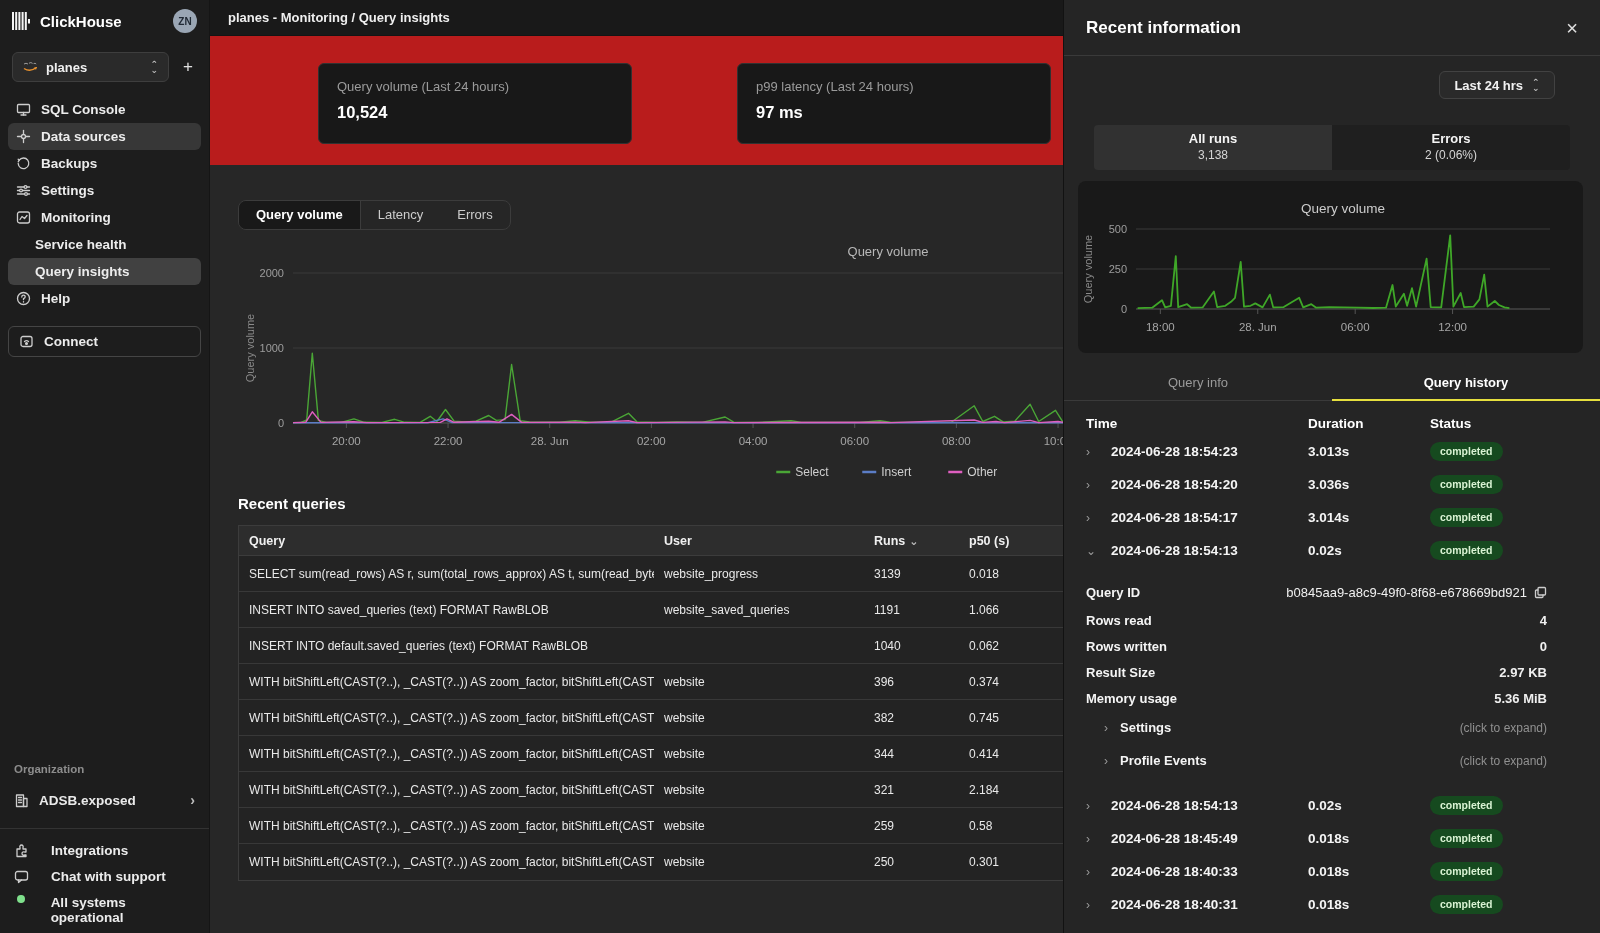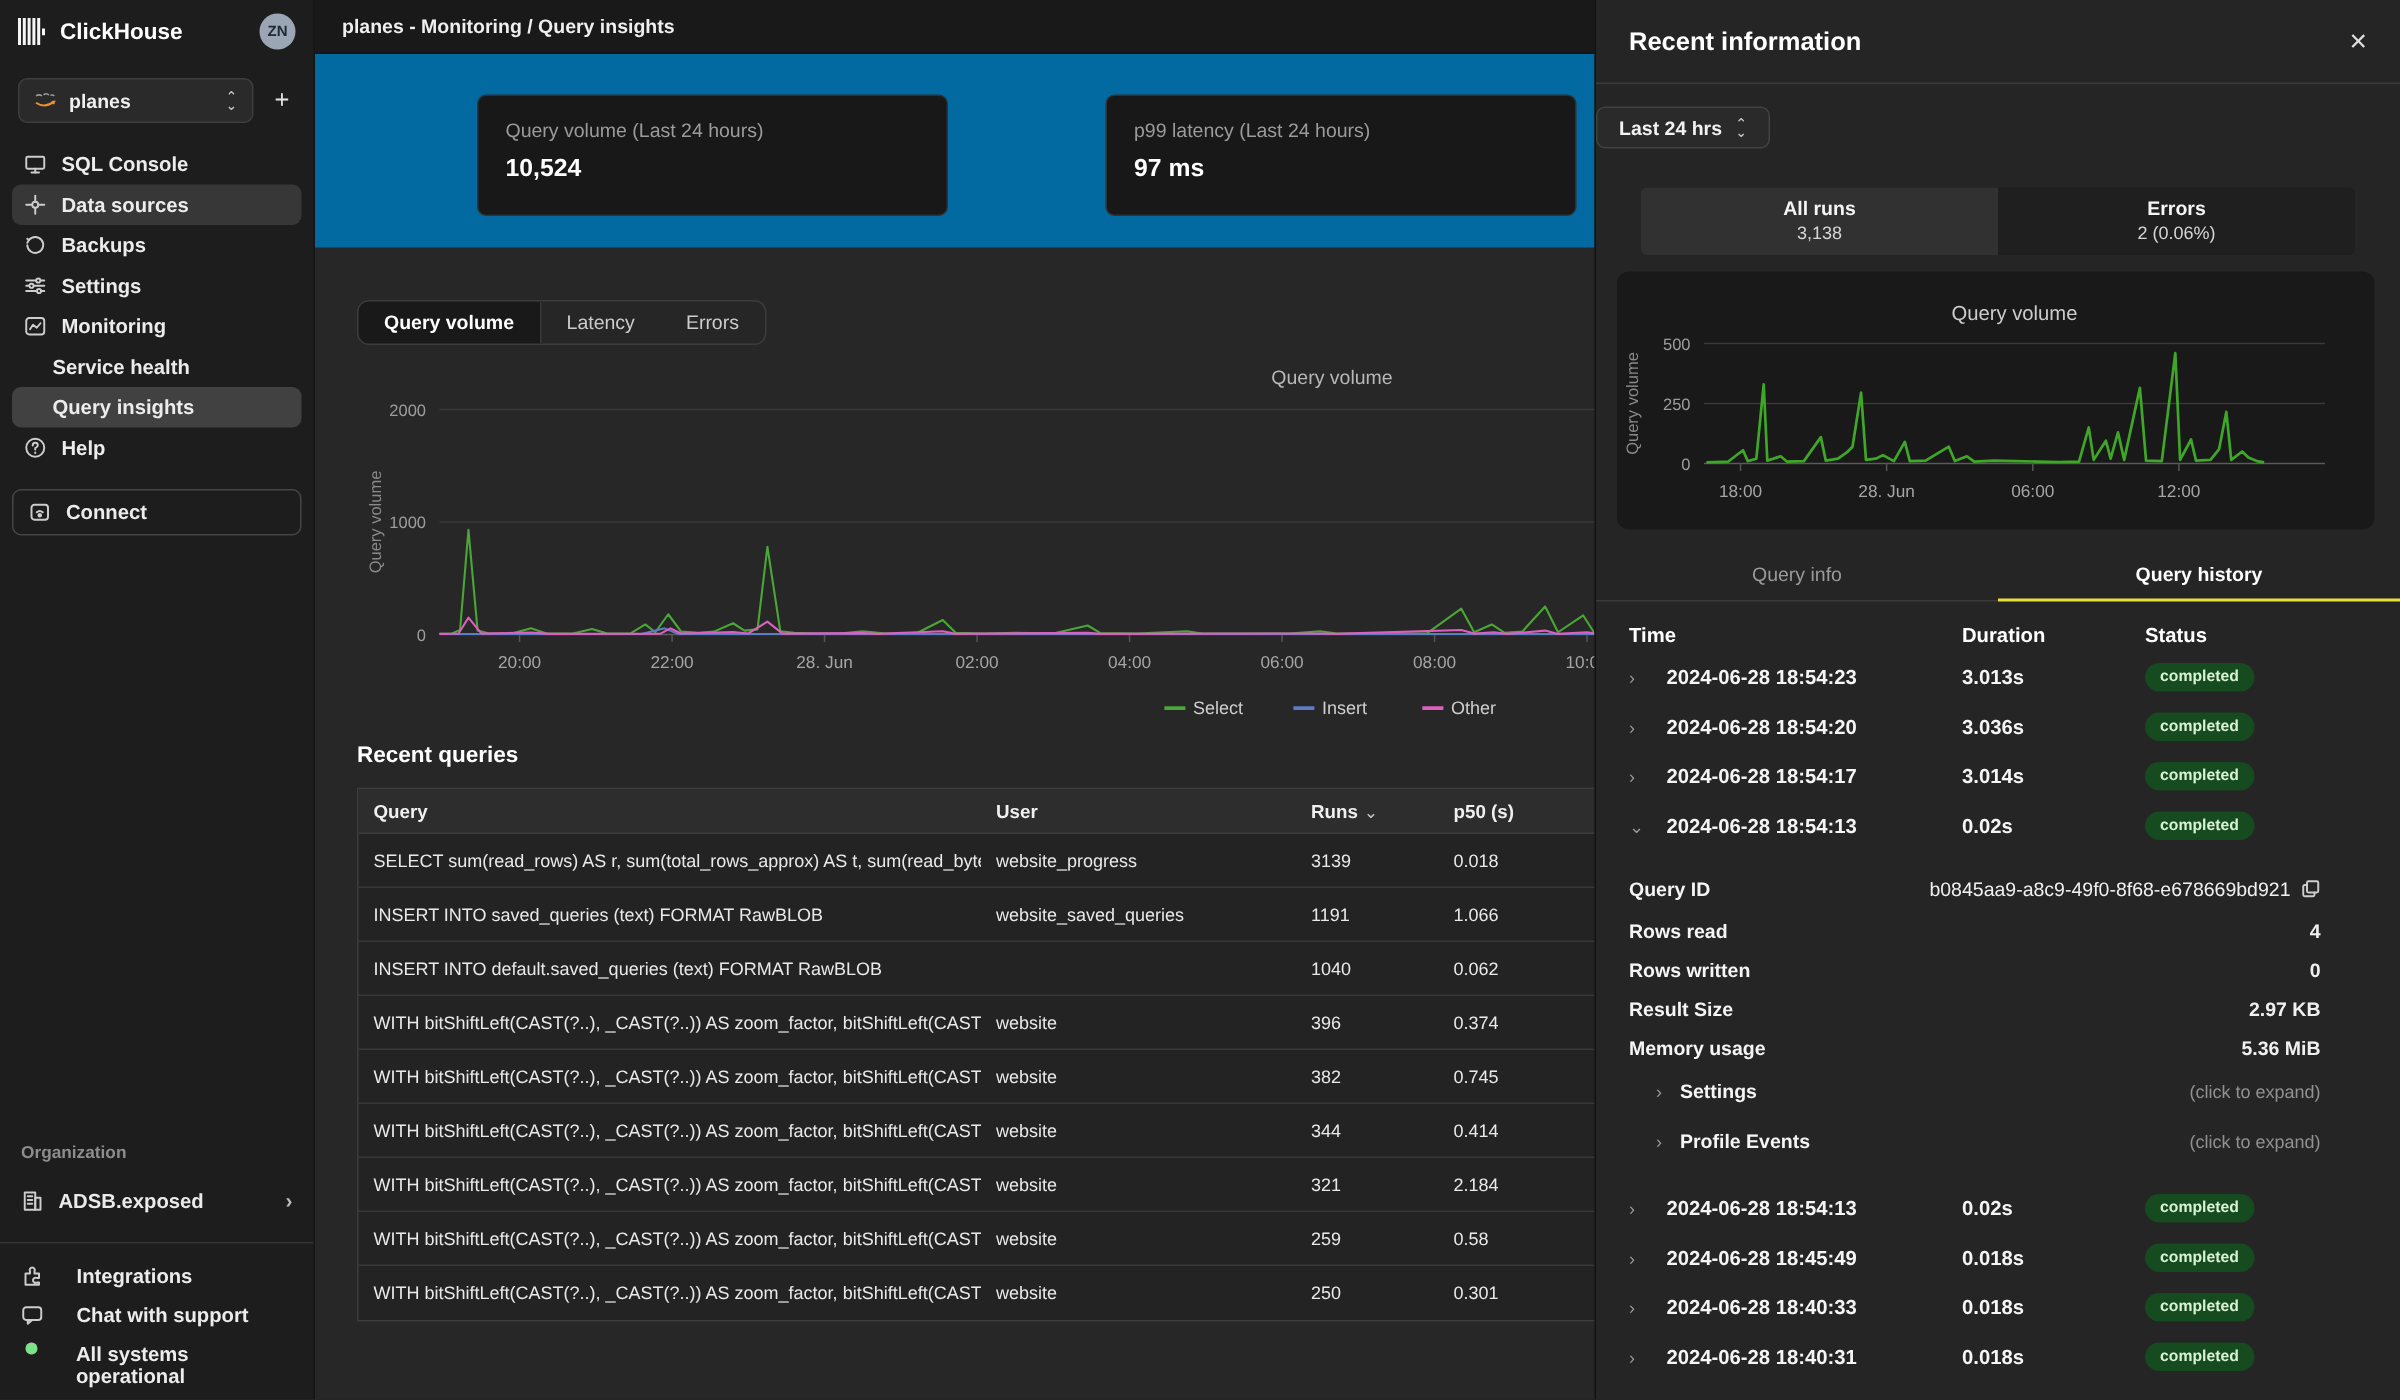--- a/index.html
+++ b/index.html
@@ -46,21 +46,21 @@
   .sb-foot { display:flex; align-items:flex-start; gap:22px; height:26px; padding:0 14px;
     font-size:13.5px; font-weight:700; color:#ececec; cursor:pointer; }
   .sb-foot:last-child { margin-bottom:12px; }
   .green-dot { width:8px; height:8px; border-radius:50%; background:#7fe08c; margin:0 4px 0 3px; }
 
   
   .main { position:absolute; left:210px; top:0; width:1390px; height:933px; background:#272727; }
   .topbar { height:36px; background:#191919; border-bottom:1px solid #141414;
     display:flex; align-items:center; padding:0 18px; }
   .breadcrumb { font-size:13px; font-weight:700; color:#efefef; }
-  .stats { background:#0369a1; padding:27px 0 21px 108px; display:flex; gap:105px; }
+  .stats { background:#b91c1c; padding:27px 0 21px 108px; display:flex; gap:105px; }
   .stat-card { width:314px; height:81px; background:#181818; border:1px solid #313131;
     border-radius:6px; padding:15px 18px; }
   .stat-label { font-size:13px; color:#9b9b9b; }
   .stat-value { margin-top:9px; font-size:16.5px; font-weight:700; color:#fff; }
   .content { padding:0 0 0 28px; }
   .chart-tabs { margin-top:35px; display:inline-flex; border:1px solid #3c3c3c;
     border-radius:8px; overflow:hidden; background:#262626; }
   .ctab { padding:6px 17px 7px; font-size:13px; color:#cccccc; cursor:pointer; }
   .ctab.active { background:#191919; color:#fff; font-weight:700; border-right:1px solid #3c3c3c; }
   .chart-wrap { margin-top:8px; }
@@ -75,21 +75,21 @@
   .rq-row:last-child { border-bottom:none; }
   .sort-caret { color:#bdbdbd; font-size:11px; margin-left:4px; }
 
   
   .qpanel { position:absolute; left:1063px; top:0; width:537px; height:933px;
     background:#252525; border-left:1px solid #121212; z-index:5; }
   .qp-header { height:56px; display:flex; align-items:center; justify-content:space-between;
     padding:0 22px; border-bottom:1px solid #3a3a3a; }
   .qp-title { font-size:17px; font-weight:700; color:#fff; }
   .qp-close { font-size:20px; color:#e0e0e0; cursor:pointer; line-height:1; }
-  .qp-toolbar { display:flex; justify-content:flex-start; padding:15px 45px 0 0; }
+  .qp-toolbar { display:flex; justify-content:flex-end; padding:15px 45px 0 0; }
   .qp-select { width:116px; height:28px; background:#2a2a2a; border:1px solid #424242;
     border-radius:6px; display:flex; align-items:center; justify-content:center; gap:9px;
     font-size:13px; font-weight:700; color:#f2f2f2; cursor:pointer; }
   .qp-select .updn { display:flex; flex-direction:column; line-height:6px; font-size:9px; color:#bdbdbd; }
   .qp-segments { display:flex; margin:26px 30px 0; border-radius:4px; overflow:hidden; }
   .qp-seg { flex:1; text-align:center; padding:6px 0 8px; cursor:pointer; background:#1f1f1f; }
   .qp-seg.active { background:#313131; }
   .qp-seg-label { font-size:13px; font-weight:700; color:#f5f5f5; }
   .qp-seg-value { font-size:12px; color:#d6d6d6; margin-top:2px; }
   .qp-chartcard { margin:11px 17px 0 14px; height:172px; background:#191919; border-radius:8px;

